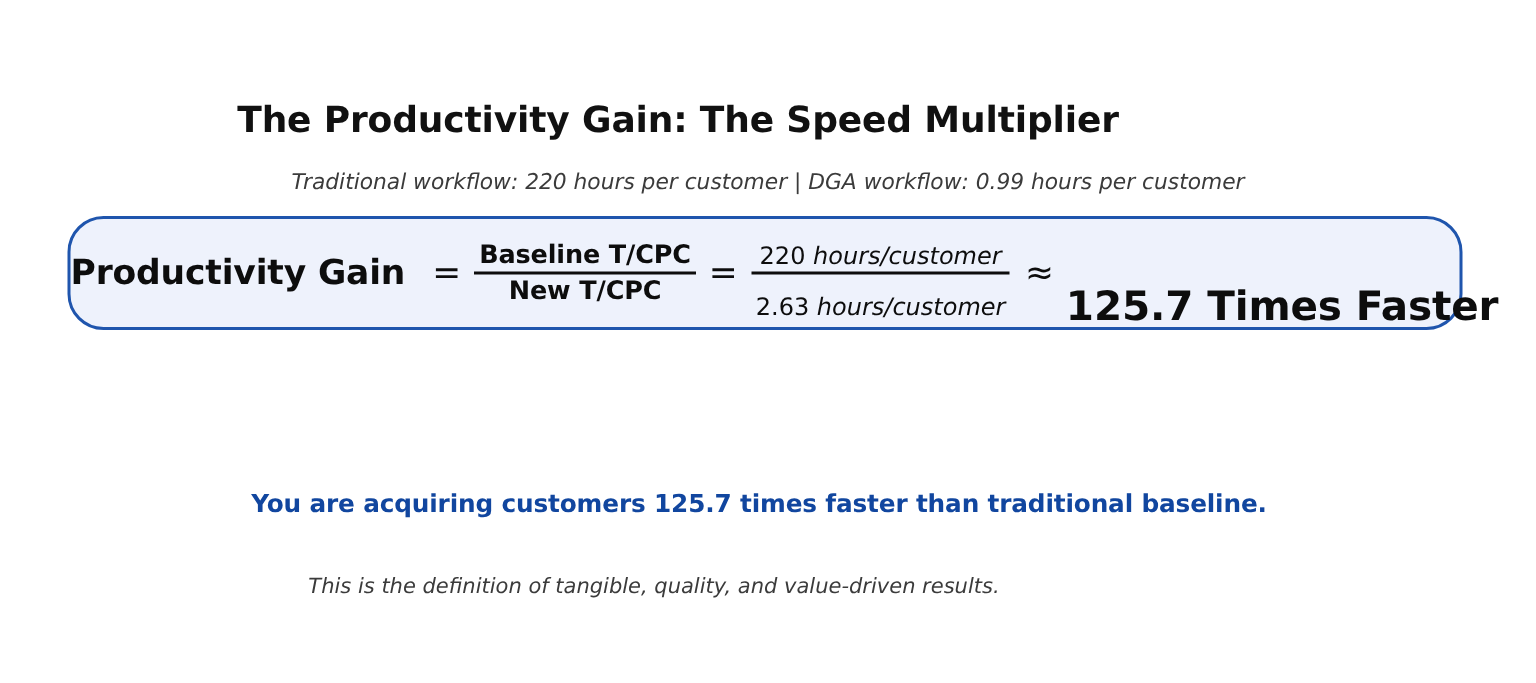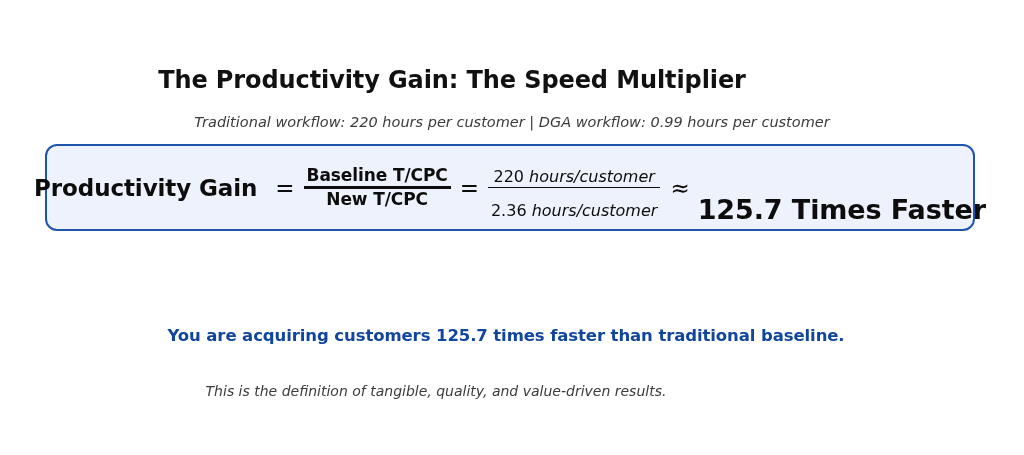--- a/index.html
+++ b/index.html
@@ -41,28 +41,28 @@
     color: #3b3b3b;
     white-space: nowrap;
   }
 
   
   .formula-box {
     position: absolute;
     left: 45px;
     top: 144px;
     width: 930px;
-    height: 87px;
+    height: 76px;
     box-sizing: border-box;
     border: 2px solid #1f55ad;
-    border-radius: 12px;
+    border-radius: 24px;
     background: #eef2fc;
     display: flex;
     align-items: center;
-    justify-content: center;
+    justify-content: flex-start;
   }
 
   .formula {
     display: flex;
     align-items: center;
     justify-content: center;
     gap: 0px;
     white-space: nowrap;
     color: #0d0d0d;
   }
@@ -184,21 +184,21 @@
       <span class="num">Baseline T/CPC</span>
       <span class="rule"></span>
       <span class="den">New T/CPC</span>
     </span>
 
     <span class="f-eq">=</span>
 
     <span class="frac frac-num">
       <span class="num"><span>220</span><span class="unit"> hours/customer</span></span>
       <span class="rule"></span>
-      <span class="den"><span>2.36</span><span class="unit"> hours/customer</span></span>
+      <span class="den"><span>2.63</span><span class="unit"> hours/customer</span></span>
     </span>
 
     <span class="f-approx">≈</span>
 
     <span class="f-result">125.7 Times Faster</span>
   </div>
 </div>
 
 <div class="callout">You are acquiring customers 125.7 times faster than traditional baseline.</div>
 

